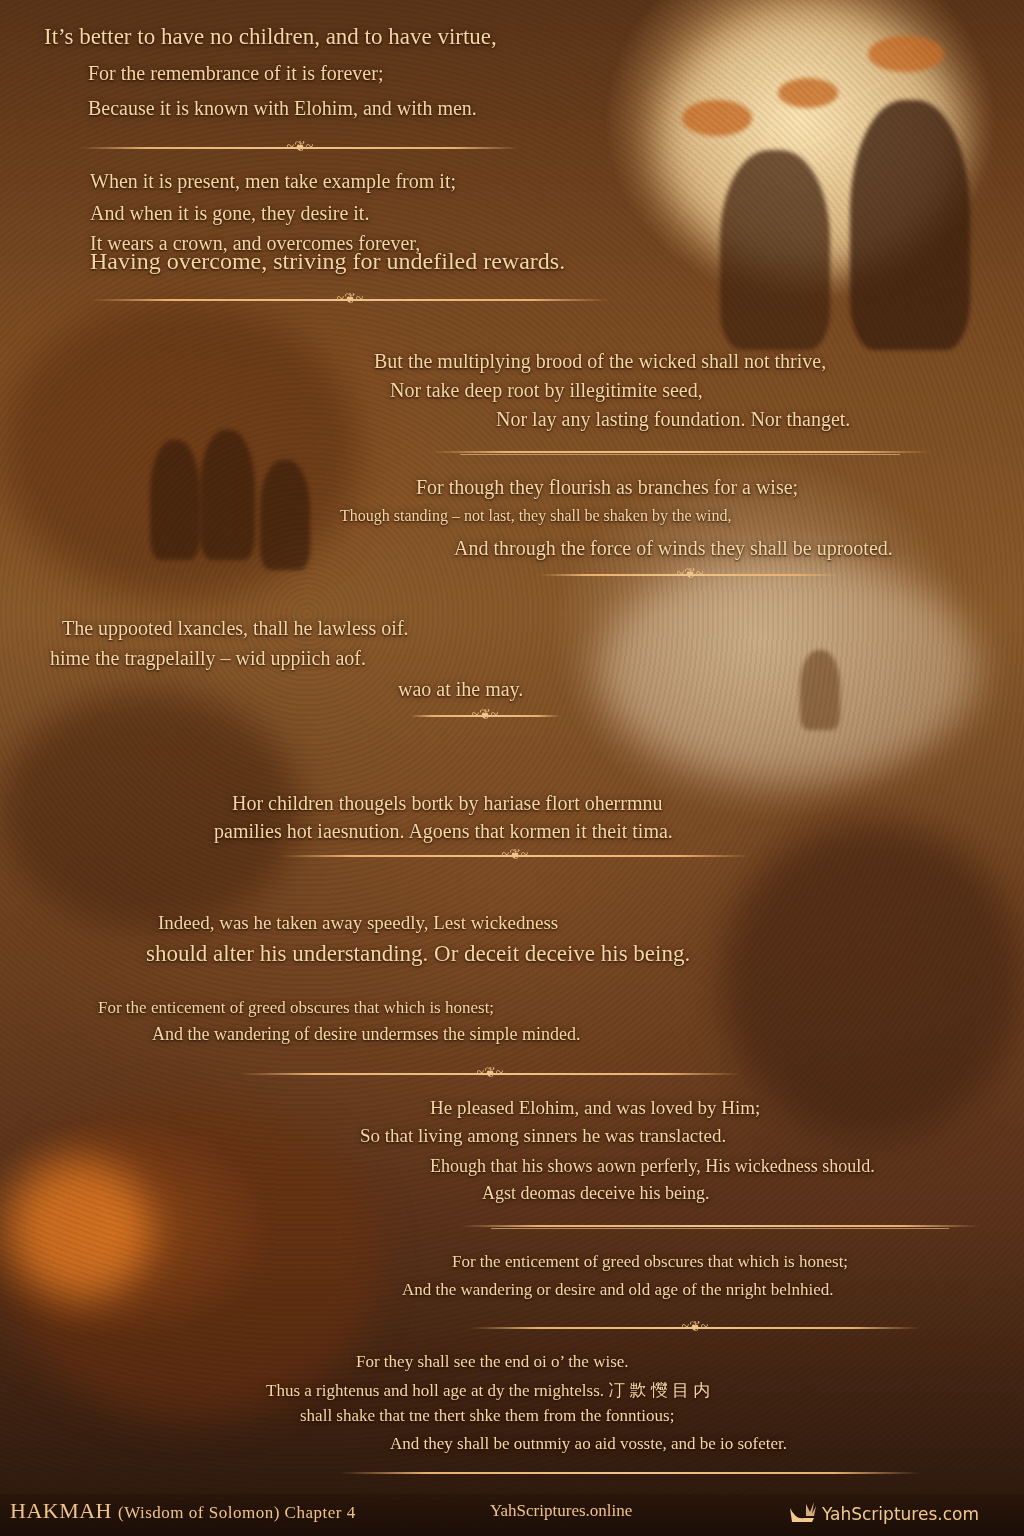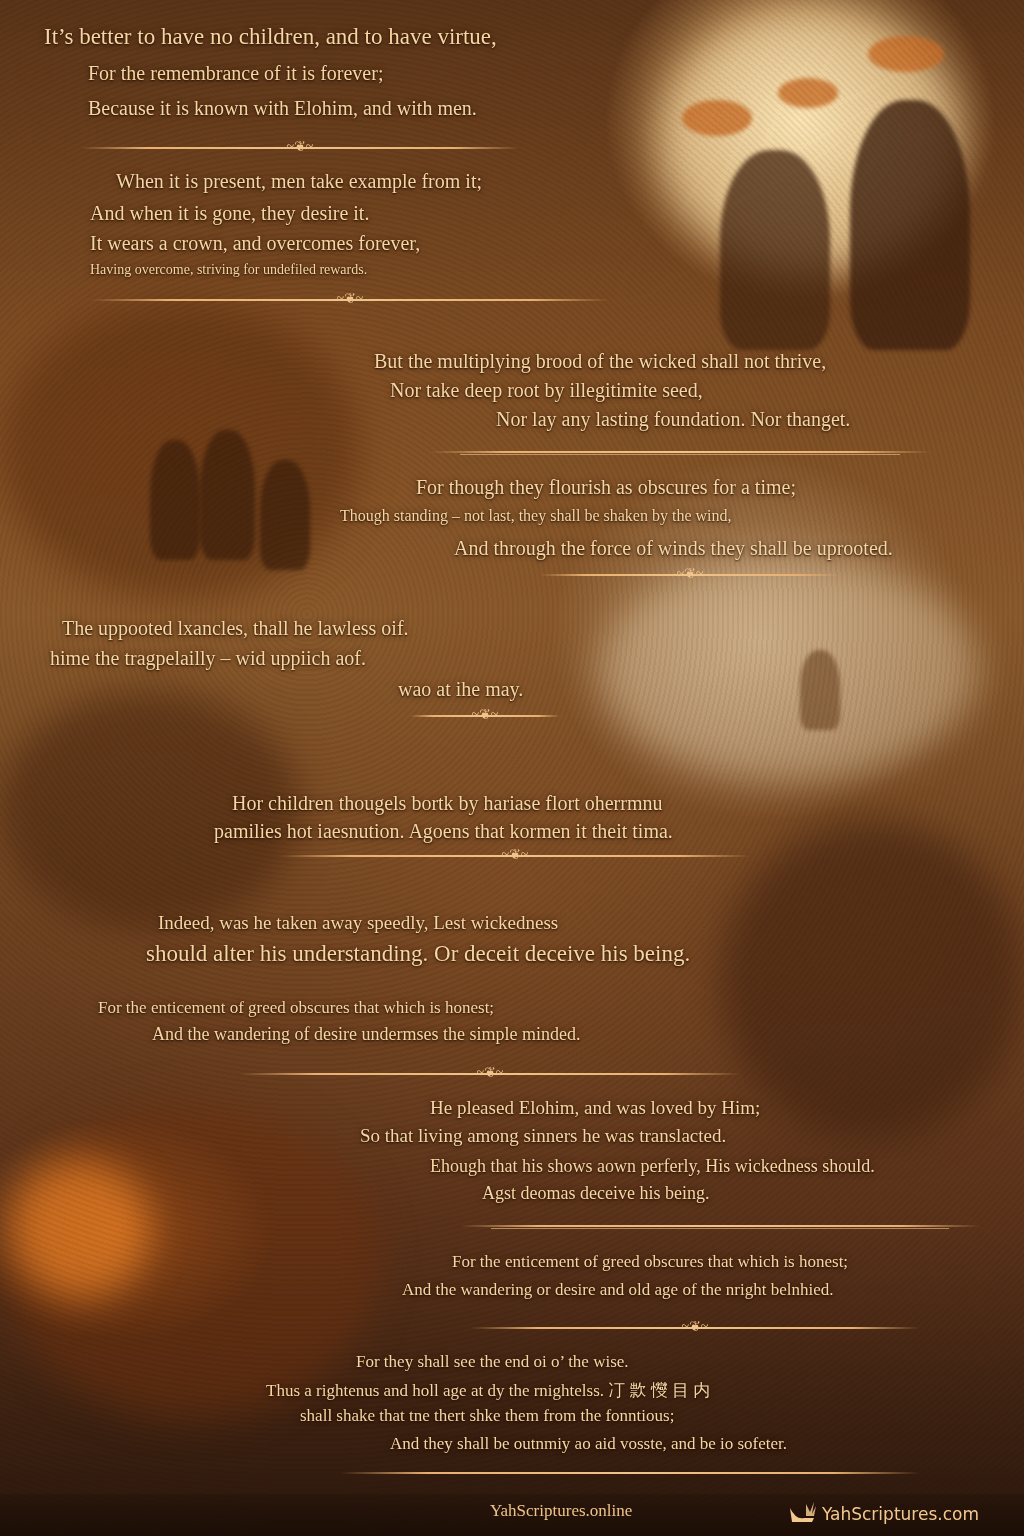--- a/index.html
+++ b/index.html
@@ -71,42 +71,42 @@
   <div class="line" style="left:44px;top:24px;font-size:23px;">It’s better to have no children, and to have virtue,</div>
   <div class="line" style="left:88px;top:62px;font-size:20px;">For the remembrance of it is forever;</div>
   <div class="line" style="left:88px;top:97px;font-size:20px;">Because it is known with Elohim, and with men.</div>
 </div>
 <div class="divider" style="left:80px;top:143px;width:440px;">
   <div class="rule"></div>
     <div class="orn">~❦~</div>
 </div>
 
 <div class="verse-block" style="left:0;top:0;width:1024px;height:300px;">
-  <div class="line" style="left:90px;top:170px;font-size:20px;margin-left:26px;">When it is present, men take example from it;</div>
+  <div class="line" style="left:90px;top:170px;font-size:20px;">When it is present, men take example from it;</div>
   <div class="line" style="left:90px;top:202px;font-size:20px;">And when it is gone, they desire it.</div>
   <div class="line" style="left:90px;top:232px;font-size:20px;">It wears a crown, and overcomes forever,</div>
-  <div class="line" style="left:90px;top:262px;font-size:14px;">Having overcome, striving for undefiled rewards.</div>
+  <div class="line" style="left:90px;top:248px;font-size:24px;">Having overcome, striving for undefiled rewards.</div>
 </div>
 <div class="divider" style="left:90px;top:295px;width:520px;">
   <div class="rule"></div>
     <div class="orn">~❦~</div>
 </div>
 
 <div class="verse-block" style="left:0;top:0;width:1024px;height:440px;text-align:center;">
   <div class="line" style="left:374px;top:350px;font-size:20px;">But the multiplying brood of the wicked shall not thrive,</div>
   <div class="line" style="left:390px;top:379px;font-size:20px;">Nor take deep root by illegitimite seed,</div>
   <div class="line" style="left:496px;top:408px;font-size:20px;">Nor lay any lasting foundation. Nor thanget.</div>
 </div>
 <div class="divider" style="left:430px;top:447px;width:500px;">
   <div class="rule"></div>
     <div class="rule2"></div>
 </div>
 
 <div class="verse-block" style="left:0;top:0;width:1024px;height:580px;">
-  <div class="line" style="left:416px;top:476px;font-size:20px;">For though they flourish as obscures for a time;</div>
+  <div class="line" style="left:416px;top:476px;font-size:20px;">For though they flourish as branches for a wise;</div>
   <div class="line" style="left:340px;top:507px;font-size:16px;">Though standing – not last, they shall  be shaken by the wind,</div>
   <div class="line" style="left:454px;top:537px;font-size:20px;">And through the force of winds they shall be uprooted.</div>
 </div>
 <div class="divider" style="left:540px;top:570px;width:300px;">
   <div class="rule"></div>
     <div class="orn">~❦~</div>
 </div>
 
 <div class="verse-block" style="left:0;top:0;width:910px;height:720px;">
   <div class="line" style="left:62px;top:617px;font-size:20px;">The uppooted lxancles, thall he lawless oif.</div>
@@ -165,20 +165,24 @@
   <div class="line" style="left:356px;top:1352px;font-size:17px;">For they shall see the end oi o’ the wise.</div>
   <div class="line" style="left:266px;top:1379px;font-size:17px;">Thus a rightenus and holl age at dy the rnightelss. 㓅 㱁 㦪 目 内</div>
   <div class="line" style="left:300px;top:1406px;font-size:17px;">shall shake that tne thert shke them from the fonntious;</div>
   <div class="line" style="left:390px;top:1434px;font-size:17px;">And they shall be outnmiy ao aid vosste, and be io sofeter.</div>
 </div>
 <div class="divider" style="left:340px;top:1468px;width:580px;">
   <div class="rule"></div>
 </div>
 
 <div class="footer">
+  <div class="title">
+    <span>HAKMAH</span>
+    <span class="sub">(Wisdom of Solomon) Chapter 4</span>
+  </div>
   <div class="site">YahScriptures.online</div>
   <div class="logo">
     <span>
       <svg width="30" height="24" viewBox="0 0 30 24">
         <path d="M2 8 Q8 20 16 18 L26 18 L24 22 L4 22 Z" fill="#f3c98e"></path>
         <path d="M18 4 L22 12 L26 2 L24 14 L28 6 L26 16 L18 16 Z" fill="#f3c98e" opacity="0.85"></path>
       </svg>
     </span>
     <span>YahScriptures.com</span>
   </div>

